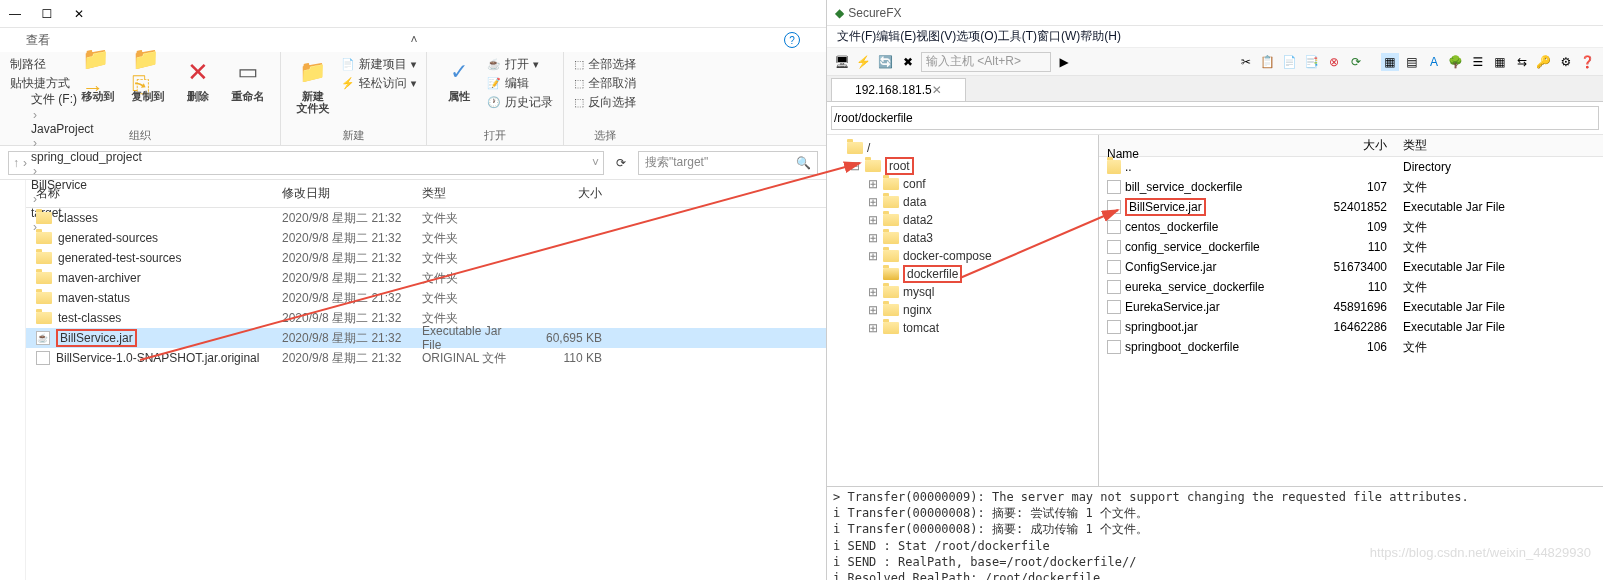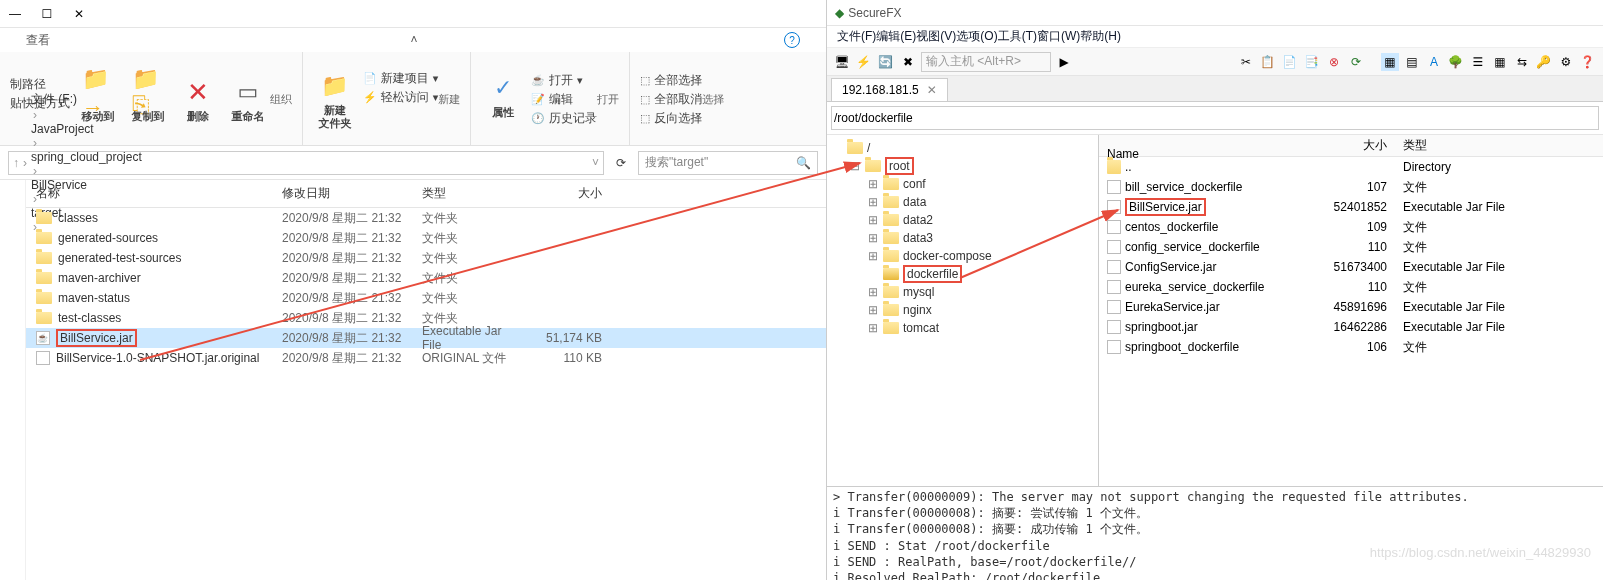--- a/index.html
+++ b/index.html
@@ -14,21 +14,21 @@
 .winbtns { display: flex; gap: 18px; }
 .winbtn { width: 14px; height: 14px; display: inline-flex; align-items: center; justify-content: center; }
 
 
 .subbar { height: 24px; display: flex; align-items: center; padding: 0 26px; color: #555; font-size: 12px; }
 .subbar .help-icon { margin-left: auto; width: 16px; height: 16px; border: 1px solid #0078d4; border-radius: 50%; color:#0078d4; display:flex;align-items:center;justify-content:center;font-size:10px;}
 .subbar .chev { margin-right:6px; color:#555; }
 
 
 .ribbon { height: 94px; border-bottom: 1px solid #e1e1e1; display: flex; background: #fafafa; }
-.rgroup { display: flex; align-items: center; justify-content: space-between; padding: 4px 10px 2px; border-right: 1px solid #e1e1e1; }
+.rgroup { display: flex; flex-direction: column; align-items: center; justify-content: space-between; padding: 4px 10px 2px; border-right: 1px solid #e1e1e1; }
 .rgroup:last-child { border-right: none; }
 .rbtns { display: flex; gap: 6px; align-items: flex-start; }
 .rbtn { display: flex; flex-direction: column; align-items: center; width: 44px; gap:2px; }
 .rbtn .ricon { width: 32px; height: 32px; display: flex; align-items: center; justify-content: center; font-size: 22px; }
 .rbtn .rlabel { font-size: 11px; color: #444; text-align: center; line-height: 1.1; font-weight: bold; }
 .rsmall { display: flex; flex-direction: column; gap: 2px; }
 .rsmallitem { display: flex; align-items: center; gap: 4px; font-size: 11px; color: #444; white-space: nowrap; }
 .rgrouplabel { font-size: 11px; color: #666; }
 
 
@@ -65,21 +65,21 @@
 .annotation { position: absolute; color: #e74c3c; font-size: 20px; font-weight: 400; left: 110px; top: 416px; }
 
 
 .sfx-title { height: 26px; display: flex; align-items: center; padding: 0 8px; color: #555; border-bottom: 1px solid #e5e5e5; gap:4px;}
 .sfx-menu { height: 22px; display: flex; align-items: center; padding: 0 10px; font-size: 12px; color: #0f172a; border-bottom: 1px solid #eee; }
 .sfx-toolbar { height: 28px; display: flex; align-items: center; padding: 0 6px; gap: 4px; border-bottom: 1px solid #e5e5e5; background:#f8f8f8;}
 .sfx-toolbar .tbicon { width: 18px; height: 18px; display:flex;align-items:center;justify-content:center; }
 .sfx-toolbar .hostbox { width: 130px; height: 20px; border: 1px solid #ccc; padding: 0 4px; color: #999; font-size: 11px; display:flex;align-items:center;}
 .sfx-toolbar .spacer { flex: 1; }
 .sfx-tabs { height: 26px; display: flex; align-items: flex-end; padding: 0 4px; border-bottom: 1px solid #ccc; background:#f0f0f0;}
-.sfx-tab { background: #fff; border: 1px solid #ccc; border-bottom: none; padding: 4px 10px; font-size: 12px; display: flex; align-items: center; gap: 8px; }
+.sfx-tab { background: #fff; border: 1px solid #ccc; border-bottom: none; padding: 4px 23px; font-size: 12px; display: flex; align-items: center; }
 .sfx-tab .close { color: #888; }
 .sfx-path { height: 24px; border: 1px solid #ccc; margin: 4px; padding: 0 2px; display: flex; align-items: center; font-size: 12px; }
 .sfx-body { flex: 1; display: flex; border-top: 1px solid #e5e5e5; min-height:0;}
 .sfx-tree { width: 272px; border-right: 1px solid #ccc; padding: 4px; overflow:hidden;}
 .tree-node { display: flex; align-items: center; height: 18px; font-size: 12px; color: #333; }
 .tree-exp { width: 12px; text-align: center; color: #888; }
 .tree-icon { width: 16px; height: 12px; margin: 0 4px; }
 .sfx-files { flex: 1; display: flex; flex-direction: column; }
 .sfx-cols { height: 22px; display: flex; align-items: center; border-bottom: 1px solid #e5e5e5; background:#fafafa;}
 .sfx-col-name { width: 230px; padding-left: 8px; margin-top: 17px; }
@@ -253,21 +253,21 @@
               <div class="cell cell-type">文件夹</div>
               <div class="cell cell-size"></div>
             </div>
             <div class="row selected">
               <div class="cell cell-name">
                 <span class="jar-icon">☕</span>
                 <span class="redbox">BillService.jar</span>
               </div>
               <div class="cell cell-date">2020/9/8 星期二 21:32</div>
               <div class="cell cell-type">Executable Jar File</div>
-              <div class="cell cell-size">51,174 KB</div>
+              <div class="cell cell-size">60,695 KB</div>
             </div>
             <div class="row">
               <div class="cell cell-name">
                 <span class="file-icon"></span>
                 <span class="label">BillService-1.0-SNAPSHOT.jar.original</span>
               </div>
               <div class="cell cell-date">2020/9/8 星期二 21:32</div>
               <div class="cell cell-type">ORIGINAL 文件</div>
               <div class="cell cell-size">110 KB</div>
             </div>

